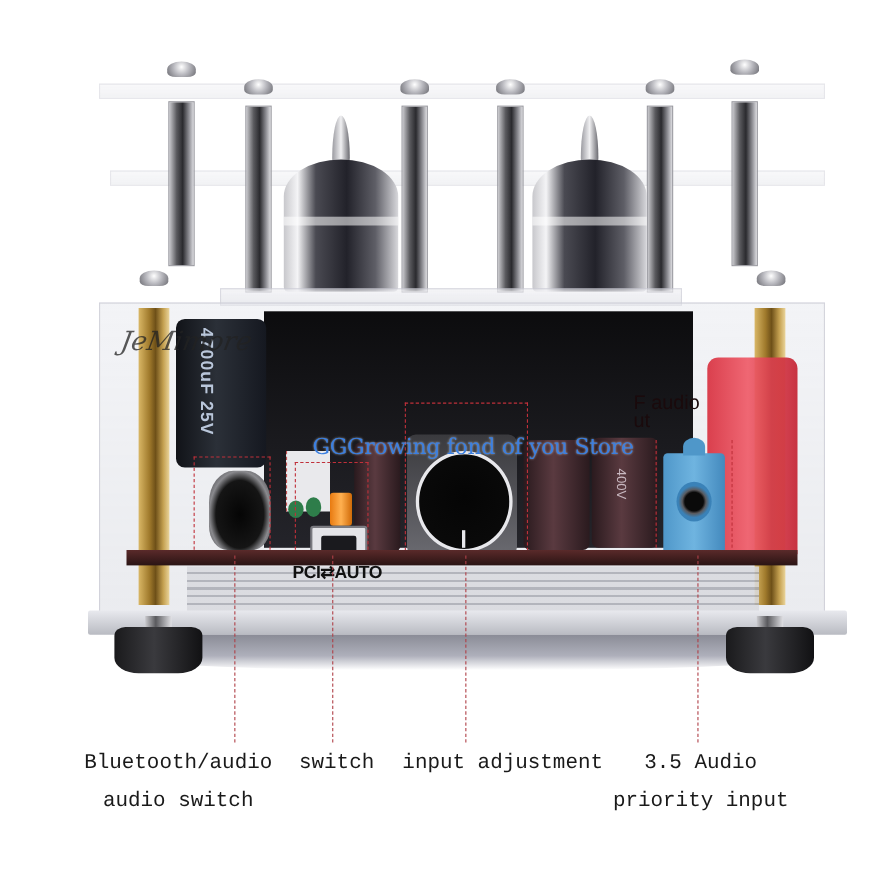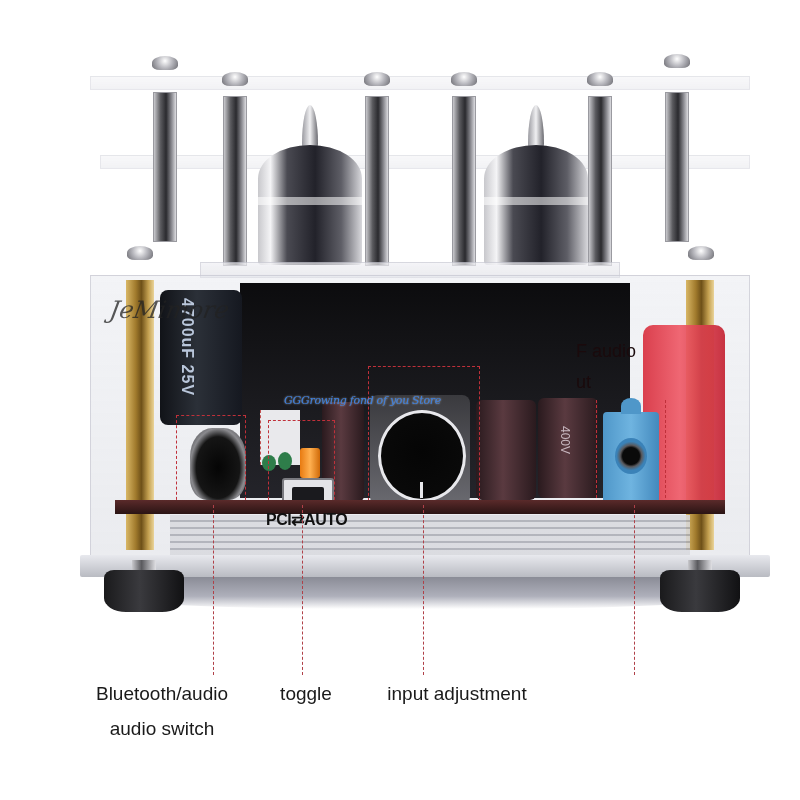--- a/index.html
+++ b/index.html
@@ -62,27 +62,27 @@
   .foot { width: 80px; height: 42px; background: linear-gradient(90deg, #1a1a1c, #3a3a3e 45%, #111113); border-radius: 10px 10px 22px 22px / 8px 8px 14px 14px; }
   .foot-post { width: 24px; height: 14px; background: linear-gradient(90deg, #c9c9cd, #5a5a5e 40%, #e0e0e4); }
 
   
   .hl { position: absolute; border: 1.5px dashed #c0303a; }
 
   
   .callout-line { position: absolute; width: 0; border-left: 1.5px dashed #b04048; }
 
   
-  .watermark { position: absolute; left: 284px; top: 394px; color: #3b7fe0; font-family: "DejaVu Serif", "Liberation Serif", serif; font-style: italic; font-size: 11px; letter-spacing: -0.3px; text-shadow: 0 0 2px rgba(255,255,255,0.6); white-space: nowrap; }
+  .watermark { position: absolute; left: 284px; top: 394px; color: #3b7fe0; font-family: "DejaVu Serif", "Liberation Serif", serif; font-size: 20px; letter-spacing: -0.3px; text-shadow: 0 0 2px rgba(255,255,255,0.6); white-space: nowrap; }
   .photo-label { position: absolute; color: #1a0a0c; font-family: "Liberation Sans", sans-serif; font-size: 18px; white-space: nowrap; }
   .pcb-label { position: absolute; left: 266px; top: 510px; color: #111; font-family: "Liberation Sans", sans-serif; font-size: 16px; font-weight: bold; letter-spacing: -0.5px; }
   .script-logo { position: absolute; left: 110px; top: 296px; color: #222; font-family: "DejaVu Serif", serif; font-style: italic; font-size: 24px; opacity: 0.75; transform: skewX(-10deg); white-space: nowrap; }
 
   
-  .caption { position: absolute; top: 676px; text-align: center; color: #1a1a1a; font-family: Liberation Sans, sans-serif; font-size: 19px; line-height: 35px; white-space: nowrap; transform: translateX(-50%); }
+  .caption { position: absolute; top: 676px; text-align: center; color: #1a1a1a; font-family: Liberation Mono, monospace; font-size: 19px; line-height: 35px; white-space: nowrap; transform: translateX(-50%); }
 </style>
 </head>
 <body>
 
 <div class="stage">
 
   <div class="plate top"></div>
   <div class="plate mid"></div>
 
   <div class="abs screw" style="left:152px;top:56px;"></div>
@@ -154,33 +154,37 @@
   <div class="abs heatsink"></div>
   <div class="abs base"></div>
   <div class="abs shadow"></div>
 
   <div class="abs foot-post" style="left:132px;top:560px;"></div>
   <div class="abs foot" style="left:104px;top:570px;"></div>
   <div class="abs foot-post" style="left:688px;top:560px;"></div>
   <div class="abs foot" style="left:660px;top:570px;"></div>
 
   <div class="script-logo">JeMimore</div>
-  <div class="photo-label" style="left:576px;top:341px;text-align:center;">F   audio</div>
+  <div class="photo-label" style="left:576px;top:356px;text-align:center;">F   audio</div>
   <div class="photo-label" style="left:576px;top:372px;">   ut</div>
   <div class="pcb-label">PCI⇄AUTO</div>
   <div class="watermark">GGGrowing fond of you Store</div>
 
   <div class="callout-line" style="left:213px;top:505px;height:170px;"></div>
   <div class="callout-line" style="left:302px;top:505px;height:170px;"></div>
   <div class="callout-line" style="left:423px;top:505px;height:170px;"></div>
   <div class="callout-line" style="left:634px;top:505px;height:170px;"></div>
 
   <div class="caption" style="left:162px;">
     <div>Bluetooth/audio</div>
     <div>audio switch</div>
   </div>
   <div class="caption" style="left:306px;">
-    <div>toggle</div>
+    <div>switch</div>
   </div>
   <div class="caption" style="left:457px;">
     <div>input adjustment</div>
   </div>
+  <div class="caption" style="left:637px;">
+    <div>3.5 Audio</div>
+    <div>priority input</div>
+  </div>
 </div>
 
 </body></html>

